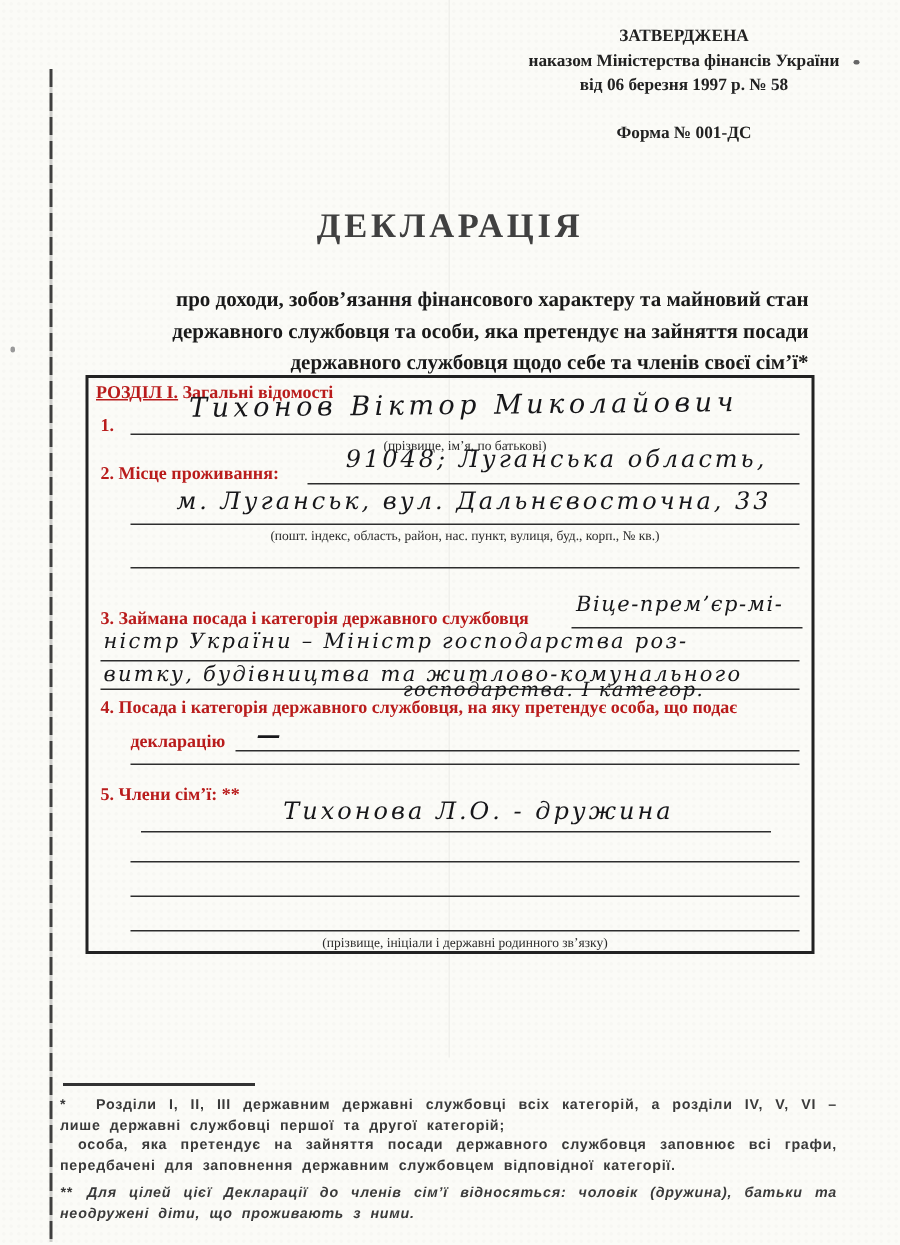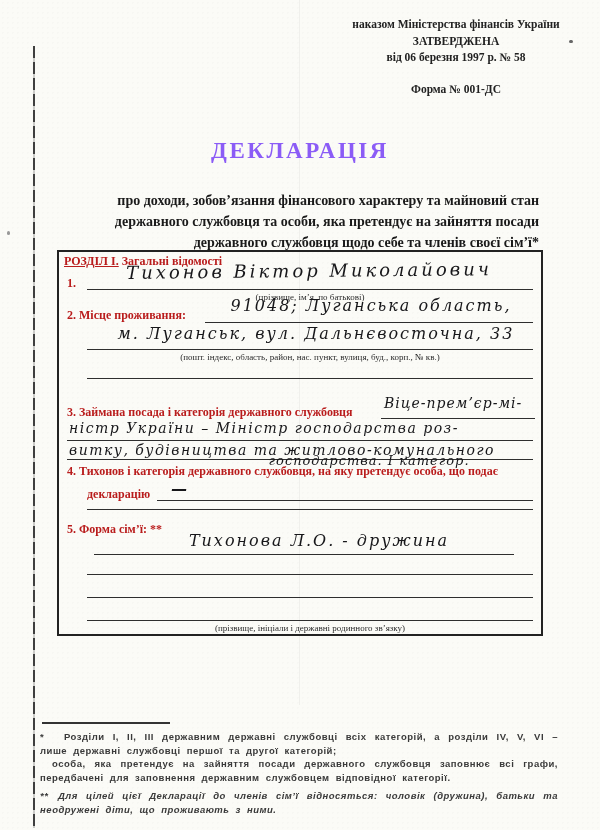--- a/index.html
+++ b/index.html
@@ -18,21 +18,21 @@
     background:repeating-linear-gradient(180deg,#3f3f3f 0 12px, rgba(63,63,63,0.25) 12px 16px); }
   #fold { left:299px; top:0; width:1px; height:705px; background:rgba(100,100,100,0.07); }
   #dot-tr { left:569px; top:40px; width:4px; height:3px; background:#666; border-radius:2px; }
   #speck1 { left:7px; top:231px; width:3px; height:4px; background:#999; border-radius:2px; }
   
   #approval { left:328px; top:16px; width:256px; text-align:center;
     font-size:11.5px; font-weight:bold; line-height:16.5px; color:#222; }
   #form-no { margin-top:15px; }
   
   #title { top:138px; left:0; width:600px; text-align:center;
-    font-size:23px; font-weight:bold; letter-spacing:2.5px; color:#8b5cf6; }
+    font-size:23px; font-weight:bold; letter-spacing:2.5px; color:#404040; }
   #subtitle { top:190px; left:61px; width:478px; text-align:right;
     font-size:14px; font-weight:bold; line-height:21px; color:#1a1a1a; }
   
   #box { left:57px; top:250px; width:486px; height:386px; border:2px solid #222; }
   #box .abs { position:absolute; }
   .printed { font-size:12px; color:#b91c1c; white-space:nowrap;font-weight:bold; }
   .cap { font-size:9px; color:#2b2b2b; text-align:center; white-space:nowrap; }
   .rule { height:0; border-bottom:1.5px solid #2e2e2e; }
   .hand { font-family:"DejaVu Serif", serif; font-style:italic; color:#17171a; white-space:nowrap; }
   #heading { left:5px; top:2px; }
@@ -80,22 +80,22 @@
 </style>
 </head>
 <body>
 
 <div class="abs" id="scanline"></div>
 <div class="abs" id="fold"></div>
 <div class="abs" id="dot-tr"></div>
 <div class="abs" id="speck1"></div>
 
 <div class="abs" id="approval">
+  <div>ЗАТВЕРДЖЕНА</div>
   <div>наказом Міністерства фінансів України</div>
-  <div>ЗАТВЕРДЖЕНА</div>
   <div>від 06 березня 1997 р. № 58</div>
   <div id="form-no">Форма  № 001-ДС</div>
 </div>
 
 <div class="abs" id="title">ДЕКЛАРАЦІЯ</div>
 <div class="abs" id="subtitle">про доходи, зобов’язання фінансового характеру та майновий стан державного службовця та особи, яка претендує на зайняття посади державного службовця щодо себе та членів своєї сім’ї*</div>
 
 <div class="abs" id="box">
   <div class="abs printed" id="heading">
     <span class="u">РОЗДІЛ І.</span><span> Загальні відомості</span>
@@ -124,30 +124,30 @@
   <div class="abs hand" id="hand3a">Віце-прем’єр-мі-</div>
   <div class="abs rule" id="rule3a"></div>
   <div class="abs hand" id="hand3b">ністр України – Міністр господарства роз-</div>
   <div class="abs rule" id="rule3b"></div>
   <div class="abs hand" id="hand3c">витку, будівництва та житлово-комунального</div>
   <div class="abs rule" id="rule3c"></div>
   <div class="abs hand" id="hand3d">господарства. І категор.</div>
 
   <div class="abs printed" id="label4">
     <span>4.</span>
-    <span>Тихонов і категорія державного службовця, на яку претендує особа, що подає</span>
+    <span>Посада і категорія державного службовця, на яку претендує особа, що подає</span>
   </div>
   <div class="abs printed" id="label4b">декларацію</div>
   <div class="abs hand" id="hand4">—</div>
   <div class="abs rule" id="rule4"></div>
   <div class="abs rule" id="rule4b"></div>
 
   <div class="abs printed" id="label5">
     <span>5.</span>
-    <span>Форма сім’ї: **</span>
+    <span>Члени сім’ї: **</span>
   </div>
   <div class="abs hand" id="hand5">Тихонова Л.О. - дружина</div>
   <div class="abs rule" id="rule5"></div>
   <div class="abs rule" id="rule5b"></div>
   <div class="abs rule" id="rule5c"></div>
   <div class="abs rule" id="rule5d"></div>
   <div class="abs cap" id="cap5">(прізвище, ініціали і державні родинного зв’язку)</div>
 </div>
 
 <div class="abs" id="fn-sep"></div>

